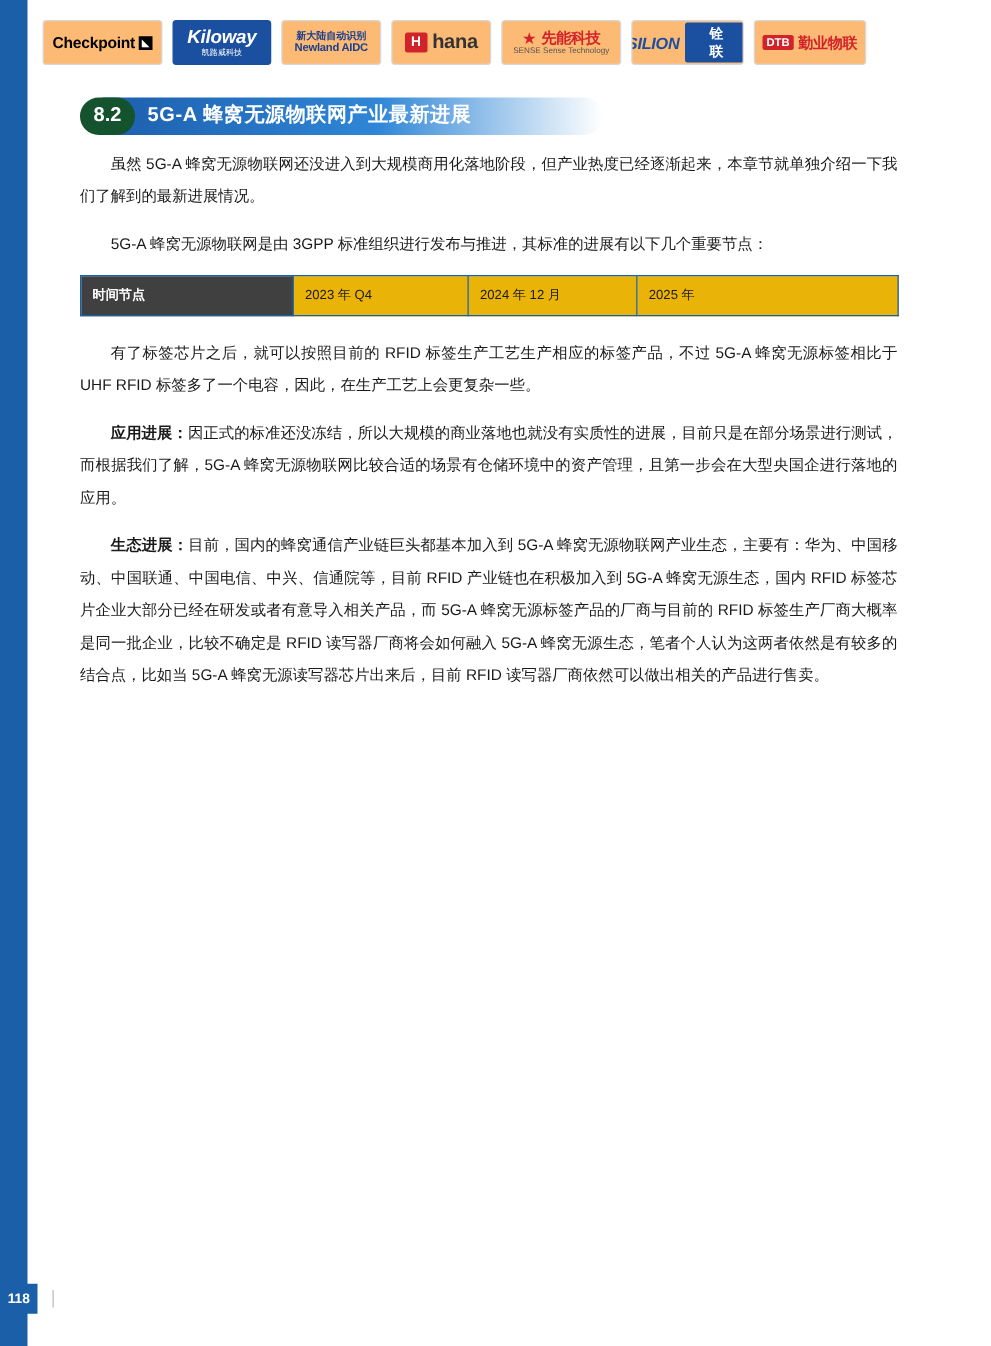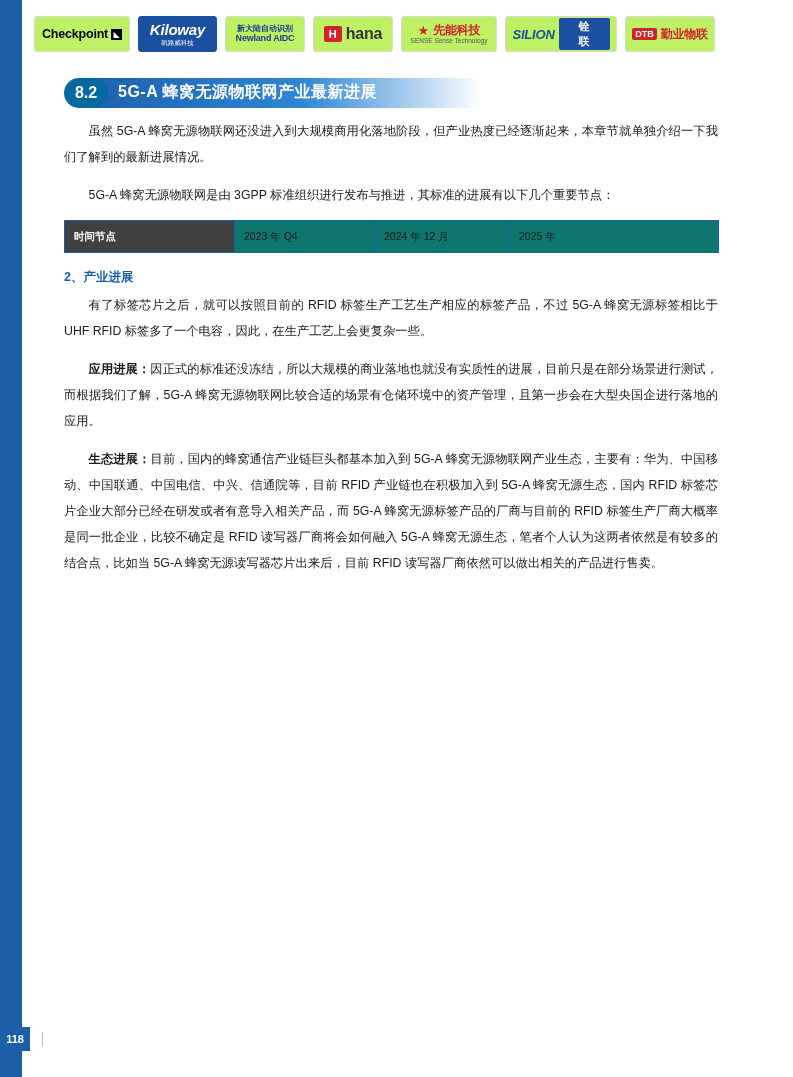--- a/index.html
+++ b/index.html
@@ -41,21 +41,21 @@
     display: flex;
     align-items: center;
     gap: 8px;
     padding-left: 12px;
     box-sizing: border-box;
   }
   .logo-box {
     height: 36px;
     border: 1px solid #d8d8d8;
     border-radius: 3px;
-    background: #bef264;
+    background: #fdba74;
     display: flex;
     align-items: center;
     justify-content: center;
     padding: 0 7px;
     box-sizing: border-box;
     overflow: hidden;
   }
   .logo-txt {
     font-size: 12.5px;
     font-weight: bold;
@@ -130,21 +130,21 @@
     height: 30px;
     background: linear-gradient(90deg, #1d5fae 0%, #2f86d6 55%, rgba(140,200,240,0) 100%);
     border-radius: 0 15px 15px 0;
   }
   .sh-num {
     position: absolute;
     left: 0;
     top: 0;
     width: 44px;
     height: 30px;
-    background: #0369a1;
+    background: #14532d;
     border-radius: 15px;
     color: #fff;
     font-size: 16px;
     font-weight: bold;
     display: flex;
     align-items: center;
     justify-content: center;
   }
   .sh-title {
     position: absolute;
@@ -202,21 +202,21 @@
     color: #1a1a1a;
   }
   table.spec tr.head td {
     background: #404040;
     color: #ffffff;
     font-weight: bold;
     font-size: 10.5px;
     height: 14px;
   }
   table.spec tr.head td.plain {
-    background: #0f766e;
+    background: #eab308;
     color: #1a1a1a;
     font-weight: normal;
   }
   table.spec tr.body td.rowhead {
     background: #1462ae;
     color: #ffffff;
     font-weight: bold;
     font-size: 10px;
     line-height: 15px;
   }
@@ -291,21 +291,21 @@
     <div class="logo-box" style="width:96px">
       <div class="logo-col">
         <div class="logo-row">
           <span class="star">★</span>
           <span class="logo-txt" style="font-size:12px;color:#d2232a">先能科技</span>
         </div>
         <span class="logo-sub" style="color:#555">SENSE  Sense Technology</span>
       </div>
     </div>
 
-    <div class="logo-box" style="width:112px">
+    <div class="logo-box" style="width:90px">
       <div class="logo-row">
         <span class="logo-txt" style="font-size:13px;color:#1b4fa0;font-style:italic">SILION</span>
         <span class="blue-badge">铨联</span>
       </div>
     </div>
 
     <div class="logo-box" style="width:90px">
       <div class="logo-row">
         <span class="red-badge">DTB</span>
         <span class="logo-txt" style="font-size:12px;color:#d2232a">勤业物联</span>
@@ -338,21 +338,20 @@
           <tr class="head">
             <td>时间节点</td>
             <td class="plain">2023 年 Q4</td>
             <td class="plain">2024 年 12 月</td>
             <td class="plain">2025 年</td>
           </tr>
         </tbody>
       </table>
     </div>
 
-    <h3 class="sub">2、产业进展</h3>
 
 
     <p class="para">
       <span>有了标签芯片之后，就可以按照目前的 RFID 标签生产工艺生产相应的标签产品，不过 5G-A 蜂窝无源标签相比于 UHF RFID 标签多了一个电容，因此，在生产工艺上会更复杂一些。</span>
     </p>
 
     <p class="para">
       <span class="lead">应用进展：</span><span>因正式的标准还没冻结，所以大规模的商业落地也就没有实质性的进展，目前只是在部分场景进行测试，而根据我们了解，5G-A 蜂窝无源物联网比较合适的场景有仓储环境中的资产管理，且第一步会在大型央国企进行落地的应用。</span>
     </p>
 

